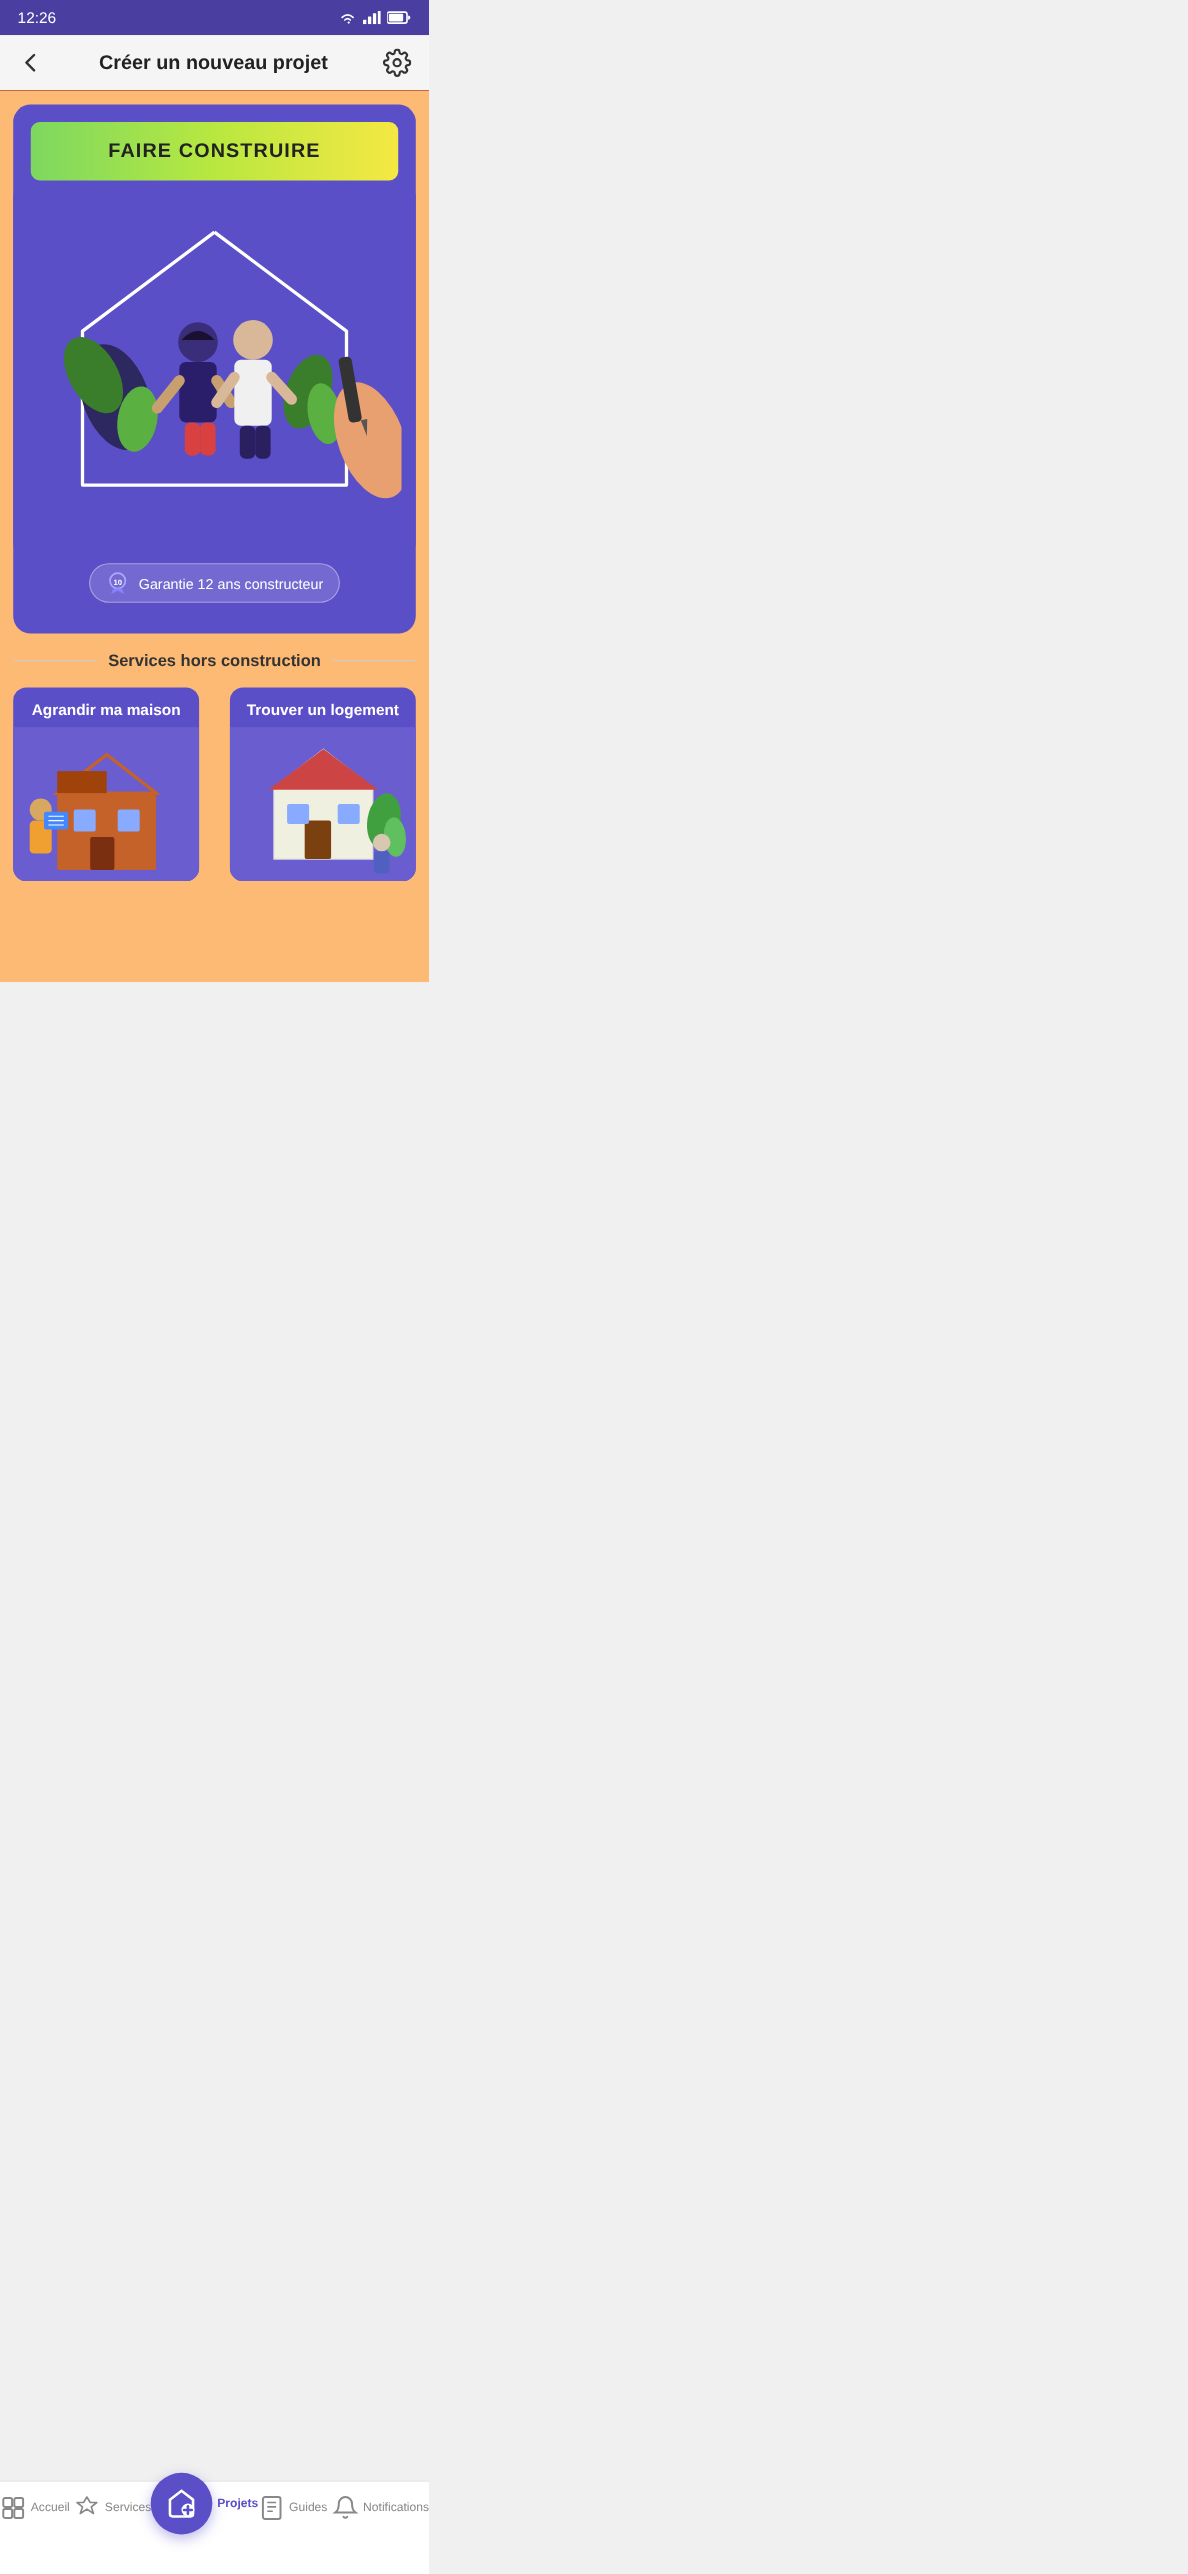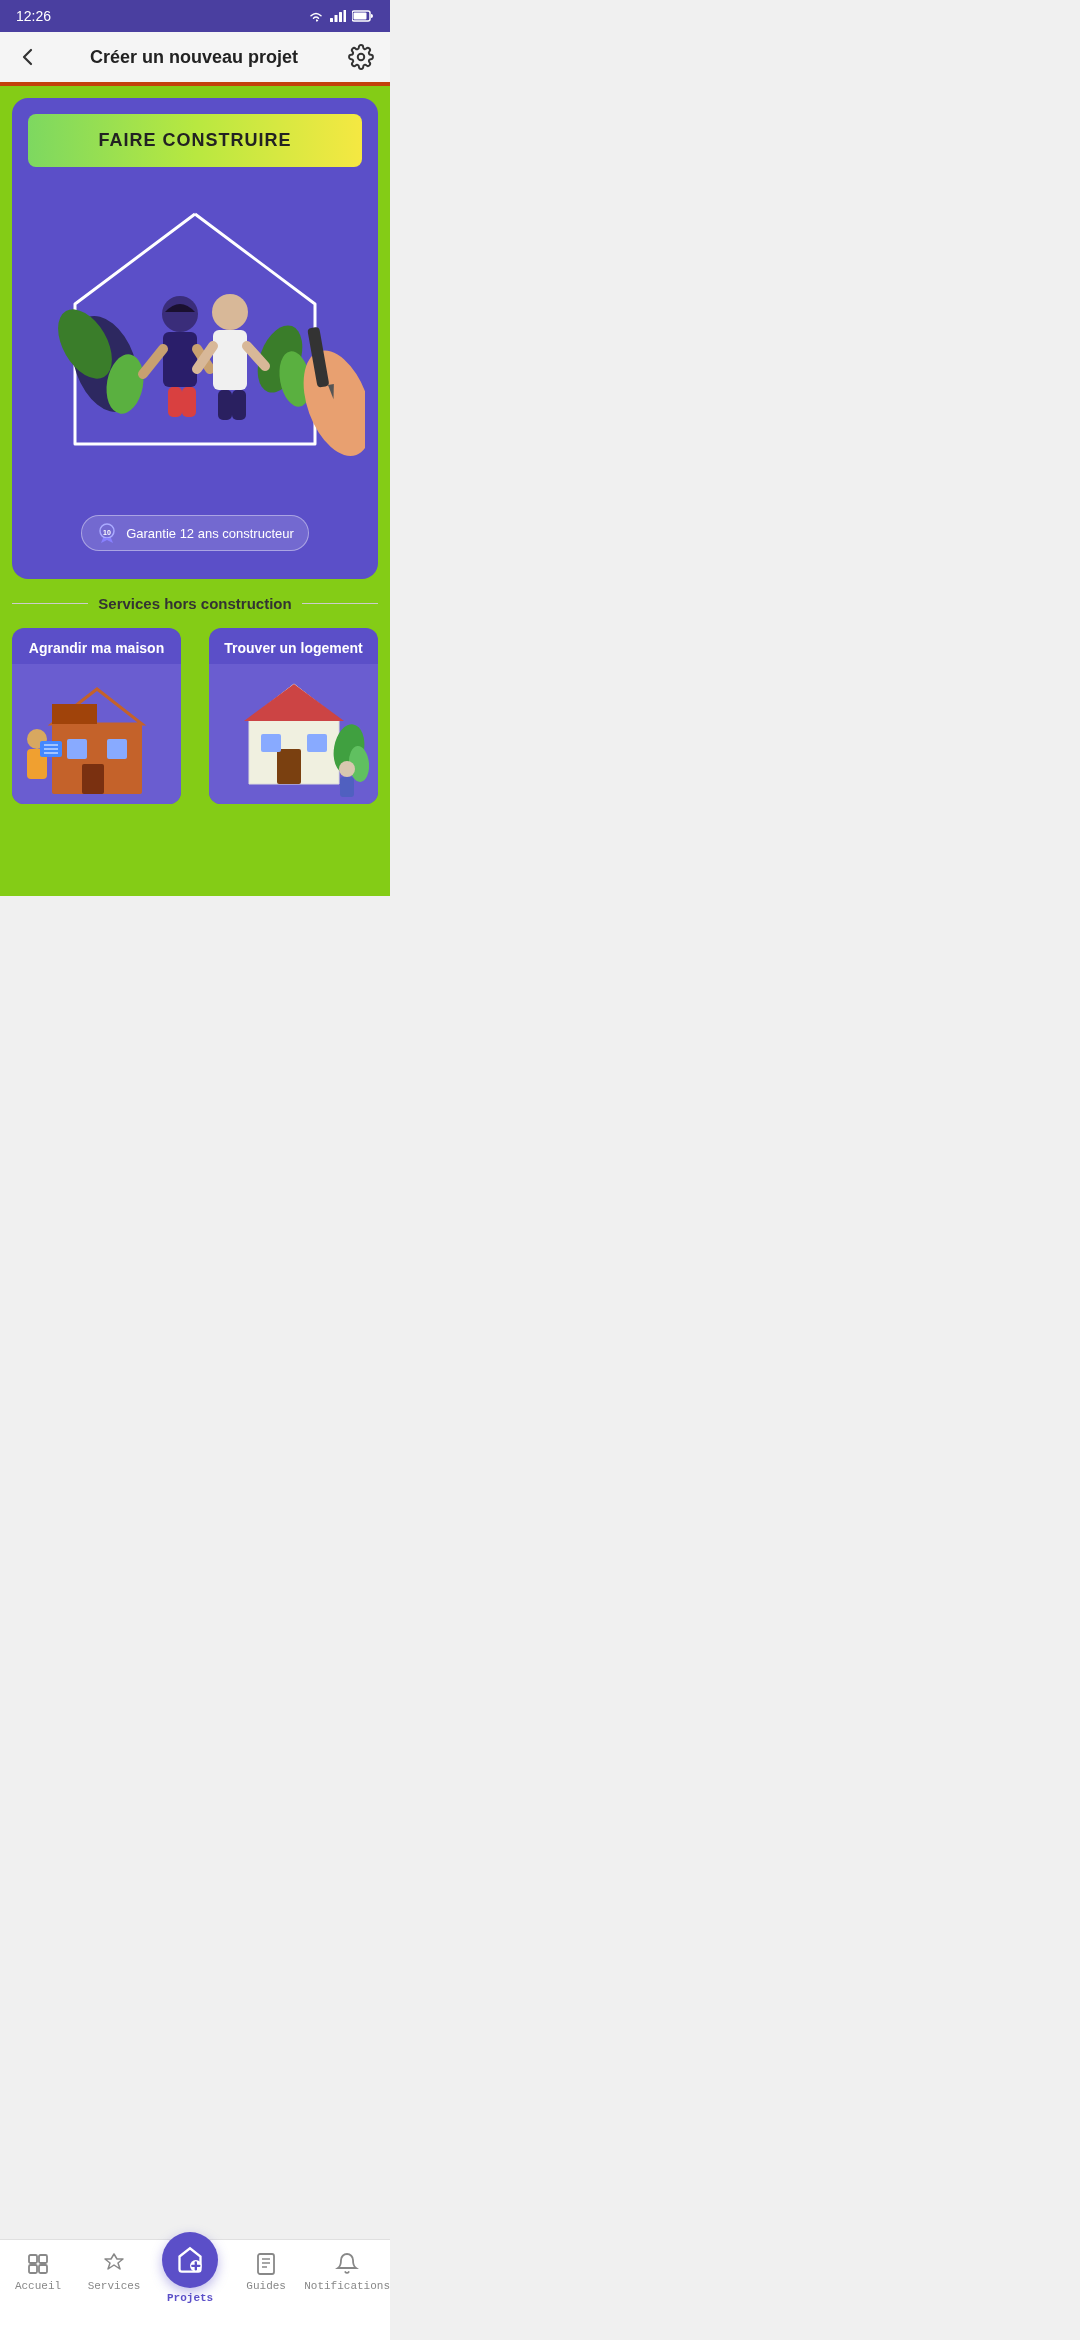--- a/index.html
+++ b/index.html
@@ -29,21 +29,21 @@
       gap: 6px;
       align-items: center;
     }
 
     .top-bar {
       background: #f5f5f5;
       display: flex;
       align-items: center;
       justify-content: space-between;
       padding: 12px 16px;
-      border-bottom: 4px solid #c2410c;
+      border-bottom: 1px solid #c2410c;
     }
 
     .top-bar-title {
       font-size: 18px;
       font-weight: 600;
       color: #222;
     }
 
     .back-btn {
       background: none;
@@ -55,21 +55,21 @@
 
     .settings-btn {
       background: none;
       border: none;
       cursor: pointer;
       display: flex;
       align-items: center;
     }
 
     .main-content {
-      background: #84cc16;
+      background: #fdba74;
       padding: 12px;
     }
 
     .hero-card {
       background: #5b4fc8;
       border-radius: 16px;
       overflow: hidden;
       margin-bottom: 16px;
     }
 
@@ -186,27 +186,26 @@
       border-top: 1px solid #e0e0e0;
       display: flex;
       align-items: flex-start;
       justify-content: space-around;
       padding: 8px 0 16px;
       z-index: 100;
     }
 
     .nav-item {
       display: flex;
-      flex-direction: column;
+      flex-direction: row;
       align-items: center;
       gap: 4px;
       cursor: pointer;
       flex: 1;
       padding-top: 4px;
-      font-family: Liberation Mono, monospace;
     }
 
     .nav-item-label {
       font-size: 11px;
       color: #888;
     }
 
     .nav-item.active .nav-item-label {
       color: #5b4fc8;
     }

